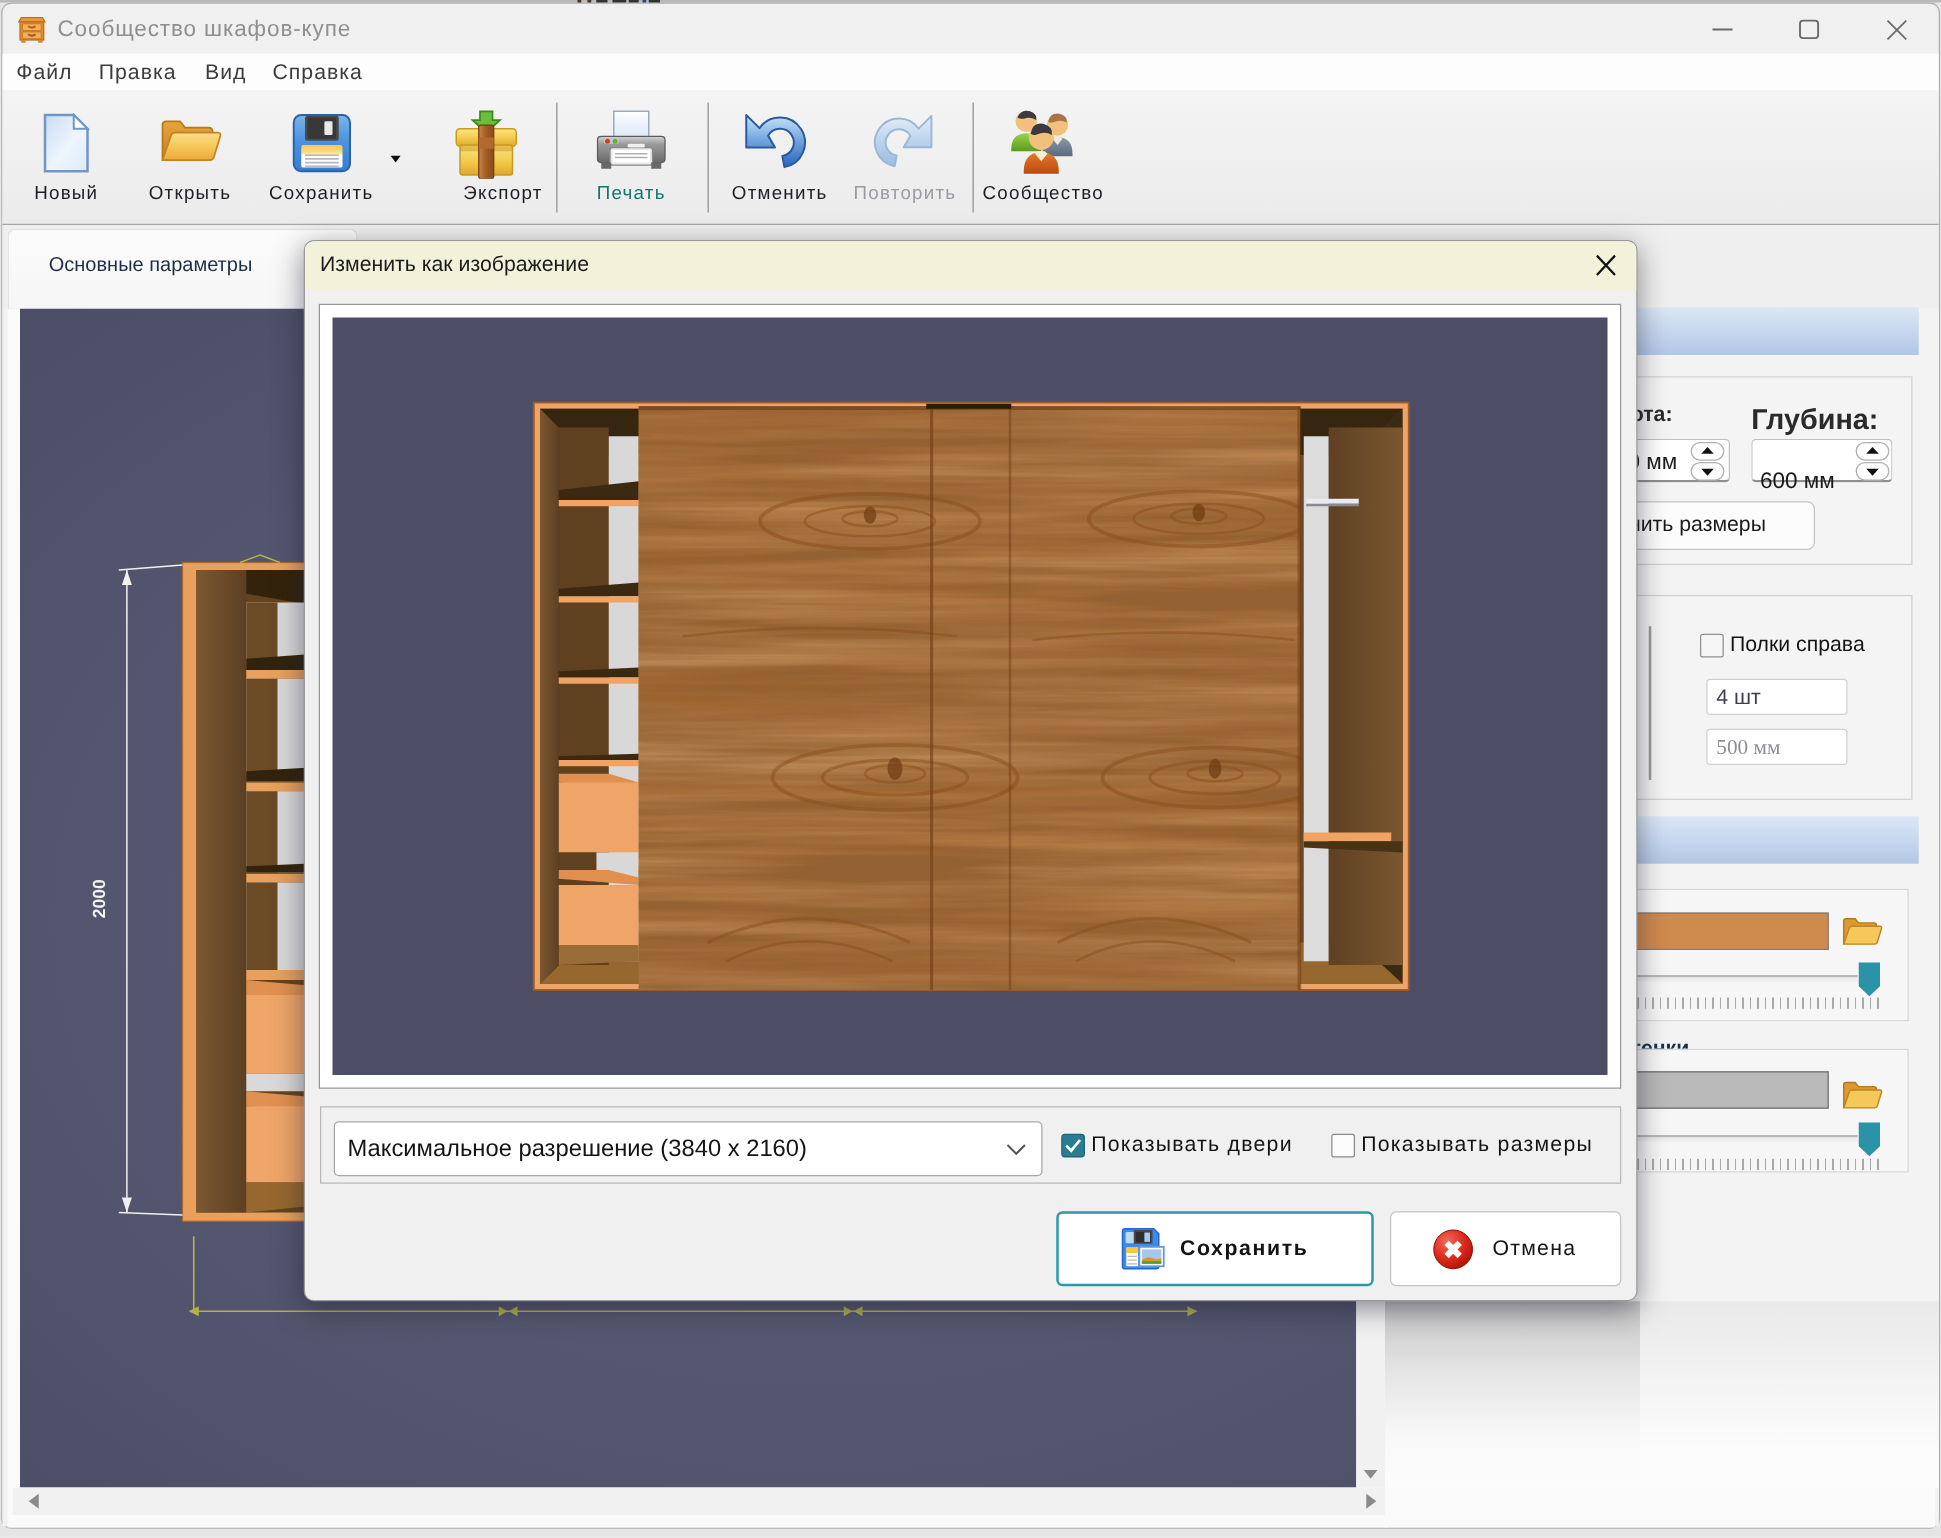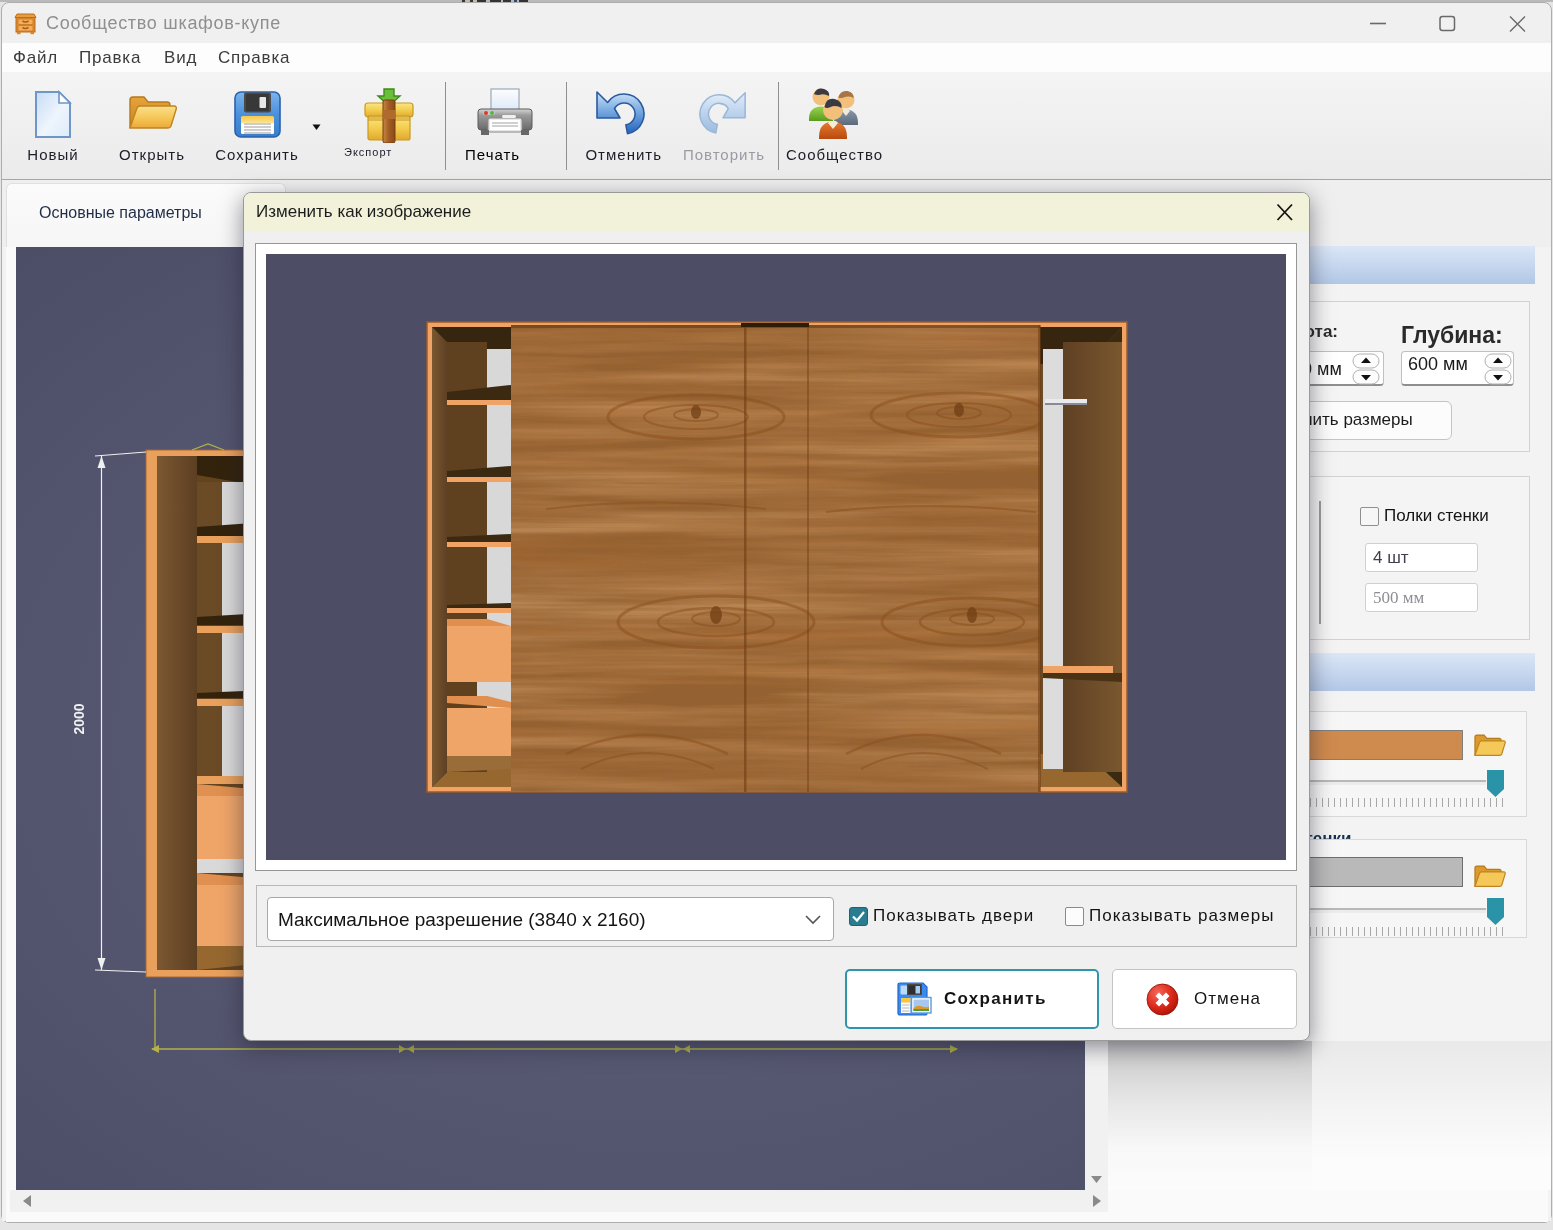--- a/index.html
+++ b/index.html
@@ -208,22 +208,22 @@
 
   <circle cx="28" cy="25" r="10" fill="#f3c07c"></circle>
   <path d="M19.5 22 Q21 12.5 29.5 14 Q37.5 16 36.5 23 Q31 19.5 24.5 22.5 Q21 23.5 19.5 22 Z" fill="#3a3a42"></path>
   <path d="M14 52 Q14 37 28 36.5 Q42 37 42 52 L42 54 L14 54 Z" fill="url(#sh3)"></path>
   <path d="M23 38 L28 44 L33 38 L31 36 L25 36 Z" fill="#f5edd8"></path>
 </svg>
 </div>
 <div class="r" style="left:13px;top:146px;width:80px;text-align:center;font-size:15px;letter-spacing:1px;color:#1d1d28;z-index:3">Новый</div>
 <div class="r" style="left:112px;top:146px;width:80px;text-align:center;font-size:15px;letter-spacing:1px;color:#1d1d28;z-index:3">Открыть</div>
 <div class="r" style="left:212px;top:146px;width:90px;text-align:center;font-size:15px;letter-spacing:1px;color:#1d1d28;z-index:3">Сохранить</div>
-<div class="r" style="left:344px;top:146px;width:90px;text-align:left;font-size:11px;letter-spacing:1px;color:#1d1d28;z-index:3">Экспорт</div>
-<div class="r" style="left:465px;top:146px;width:80px;font-size:15px;letter-spacing:1px;color:#000000;z-index:3">Печать</div>
+<div class="r" style="left:344px;top:146px;width:90px;text-align:right;font-size:15px;letter-spacing:1px;color:#1d1d28;z-index:3">Экспорт</div>
+<div class="r" style="left:465px;top:146px;width:80px;text-align:center;font-size:15px;letter-spacing:1px;color:#0f766e;z-index:3">Печать</div>
 <div class="r" style="left:578px;top:146px;width:84px;text-align:right;font-size:15px;letter-spacing:1px;color:#1d1d28;z-index:3">Отменить</div>
 <div class="r" style="left:682px;top:146px;width:84px;text-align:center;font-size:15px;letter-spacing:1px;color:#9a9aa4;z-index:3">Повторить</div>
 <div class="r" style="left:786px;top:146px;width:94px;text-align:center;font-size:15px;letter-spacing:1px;color:#1d1d28;z-index:3">Сообщество</div>
 
 <div class="r" style="left:2px;top:180px;width:1549px;height:67px;background:#efefef;z-index:2"></div>
 <div class="r" style="left:6px;top:183px;width:280px;height:64px;background:linear-gradient(#fbfbfb,#f6f6f6);border:1px solid #e0e0e0;border-bottom:none;border-radius:6px 6px 0 0;z-index:2"></div>
 <div class="r" style="left:39px;top:204px;font-size:16px;color:#1f2d47;z-index:3">Основные параметры</div>
 
 <div class="r" style="left:2px;top:247px;width:1549px;height:974px;background:#f2f2f2;z-index:1"></div>
 <div class="r" style="left:6px;top:247px;width:1104px;height:975px;background:#fafafa;z-index:1"></div>
@@ -323,35 +323,35 @@
   <div class="r" style="left:1258px;top:351px;width:126px;height:35px;background:#fff;border:1px solid #c0c0c0;border-bottom:2px solid #8f8f8f;border-radius:4px;"></div>
   <div class="r" style="left:1272px;top:359px;font-size:18px;color:#1a1a1a;">2000 мм</div>
   <svg class="r" style="left:1352px;top:353px;" width="28" height="32" viewBox="0 0 28 32">
     <rect x="1" y="1" width="26" height="14" rx="7" fill="#fdfdfd" stroke="#b0b0b0"></rect>
     <rect x="1" y="17" width="26" height="14" rx="7" fill="#fdfdfd" stroke="#b0b0b0"></rect>
     <path d="M9 10 L14 4.5 L19 10 Z" fill="#111"></path>
     <path d="M9 22 L19 22 L14 27.5 Z" fill="#111"></path>
   </svg>
 
   <div class="r" style="left:1401px;top:351px;width:113px;height:35px;background:#fff;border:1px solid #c0c0c0;border-bottom:2px solid #8f8f8f;border-radius:4px;"></div>
-  <div class="r" style="left:1408px;top:354px;font-size:18px;color:#1a1a1a;">600 мм</div>
+  <div class="r" style="left:1408px;top:374px;font-size:18px;color:#1a1a1a;">600 мм</div>
   <svg class="r" style="left:1484px;top:353px;" width="28" height="32" viewBox="0 0 28 32">
     <rect x="1" y="1" width="26" height="14" rx="7" fill="#fdfdfd" stroke="#b0b0b0"></rect>
     <rect x="1" y="17" width="26" height="14" rx="7" fill="#fdfdfd" stroke="#b0b0b0"></rect>
     <path d="M9 10 L14 4.5 L19 10 Z" fill="#111"></path>
     <path d="M9 22 L19 22 L14 27.5 Z" fill="#111"></path>
   </svg>
 
   <div class="r" style="left:1230px;top:401px;width:222px;height:39px;background:#fcfcfc;border:1px solid #c4c4c4;border-radius:6px;"></div>
   <div class="r" style="left:1262px;top:410px;font-size:17px;color:#1a1a1a;">Изменить размеры</div>
 
   <div class="r" style="left:1140px;top:476px;width:390px;height:164px;border:1px solid #d2d2d2;background:#f4f4f4;"></div>
   <div class="r" style="left:1319px;top:501px;width:2px;height:123px;background:#9a9a9a;"></div>
   <div class="r" style="left:1360px;top:507px;width:19px;height:19px;background:#f6f6f6;border:1.5px solid #8f8f8f;border-radius:2px;"></div>
-  <div class="r" style="left:1384px;top:506px;font-size:17px;color:#141414;">Полки стенки</div>
+  <div class="r" style="left:1384px;top:506px;font-size:17px;color:#141414;">Полки справа</div>
   <div class="r" style="left:1365px;top:543px;width:113px;height:29px;background:#fff;border:1px solid #d0d0d0;border-radius:3px;"></div>
   <div class="r" style="left:1373px;top:548px;font-size:17px;color:#3f3f4c;">4 шт</div>
   <div class="r" style="left:1365px;top:583px;width:113px;height:29px;background:#fff;border:1px solid #d0d0d0;border-radius:3px;"></div>
   <div class="r" style="left:1373px;top:588px;font-size:17px;color:#8d8d95;font-family:Liberation Serif, serif;">500 мм</div>
 
   <div class="r" style="left:1128px;top:653px;width:407px;height:38px;background:linear-gradient(#dbe7f7,#b2c7e6);"></div>
 
   <div class="r" style="left:1140px;top:711px;width:387px;height:106px;border:1px solid #d8d8d8;background:#f6f6f6;"></div>
   <div class="r" style="left:1190px;top:730px;width:273px;height:30px;background:#cf8a4e;border:1px solid #7f7f7f;"></div>
   <svg class="r" style="left:1473px;top:733px;" width="34" height="25" viewBox="0 0 52 38">

